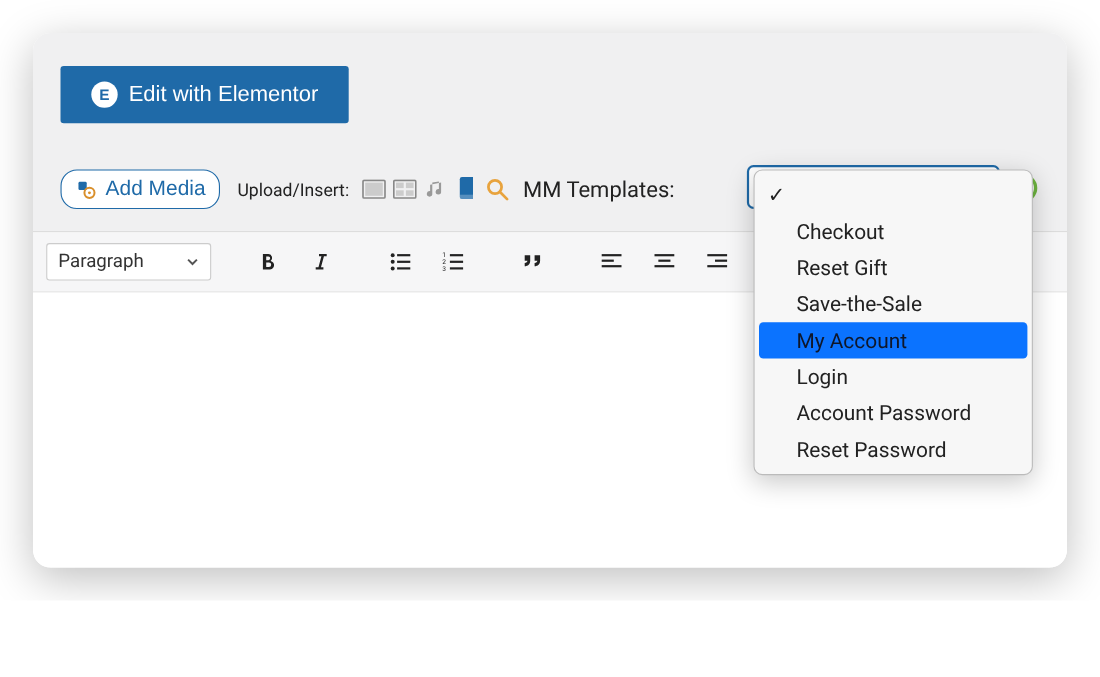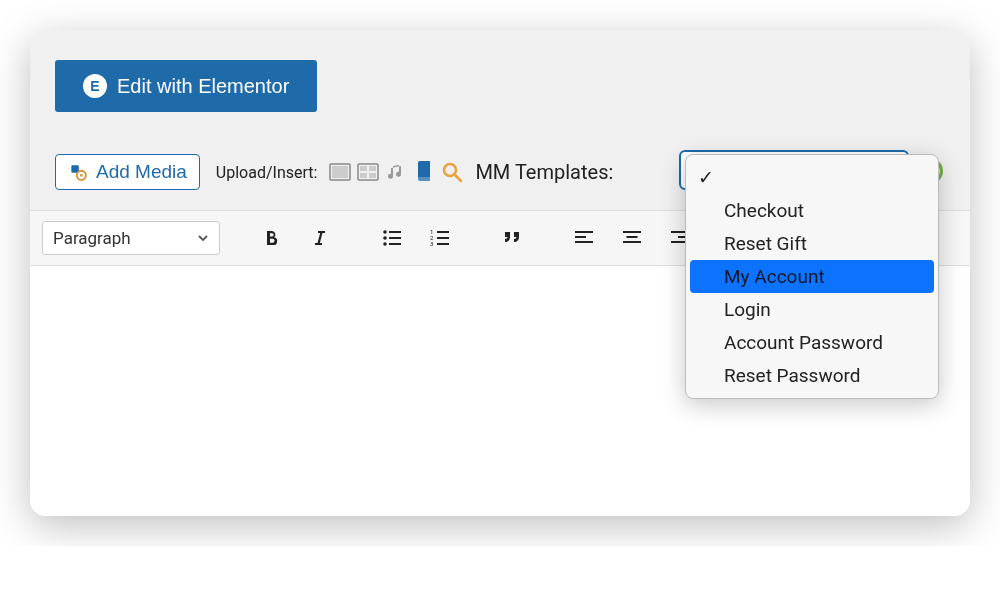--- a/index.html
+++ b/index.html
@@ -56,21 +56,21 @@
     }
     .add-media-btn {
       display: inline-flex;
       align-items: center;
       gap: 8px;
       background: #fff;
       border: 1.5px solid #1f6aa8;
       color: #1f6aa8;
       padding: 6px 12px;
       font-size: 19px;
-      border-radius: 4px;
+      border-radius: 15px;
       cursor: pointer;
     }
     .upload-insert-label {
       font-size: 16px;
       color: #222;
       margin-left: 4px;
     }
     .insert-icons {
       display: flex;
       gap: 6px;
@@ -155,21 +155,21 @@
       gap: 8px;
     }
     .format-select {
       display: inline-flex;
       align-items: center;
       justify-content: space-between;
       background: #fff;
       border: 1px solid #ccc;
       border-radius: 3px;
       padding: 6px 10px;
-      width: 178px;
+      width: 150px;
       font-size: 17px;
       cursor: pointer;
       color: #333;
     }
     .tb-btn {
       width: 40px;
       height: 34px;
       display: inline-flex;
       align-items: center;
       justify-content: center;
@@ -262,20 +262,24 @@
             <span></span>
           </div>
           <div class="dropdown-item">
             <span class="check-col"></span>
             <span>Checkout</span>
           </div>
           <div class="dropdown-item">
             <span class="check-col"></span>
             <span>Reset Gift</span>
           </div>
+          <div class="dropdown-item">
+            <span class="check-col"></span>
+            <span>Save-the-Sale</span>
+          </div>
           <div class="dropdown-item selected">
             <span class="check-col"></span>
             <span>My Account</span>
           </div>
           <div class="dropdown-item">
             <span class="check-col"></span>
             <span>Login</span>
           </div>
           <div class="dropdown-item">
             <span class="check-col"></span>

